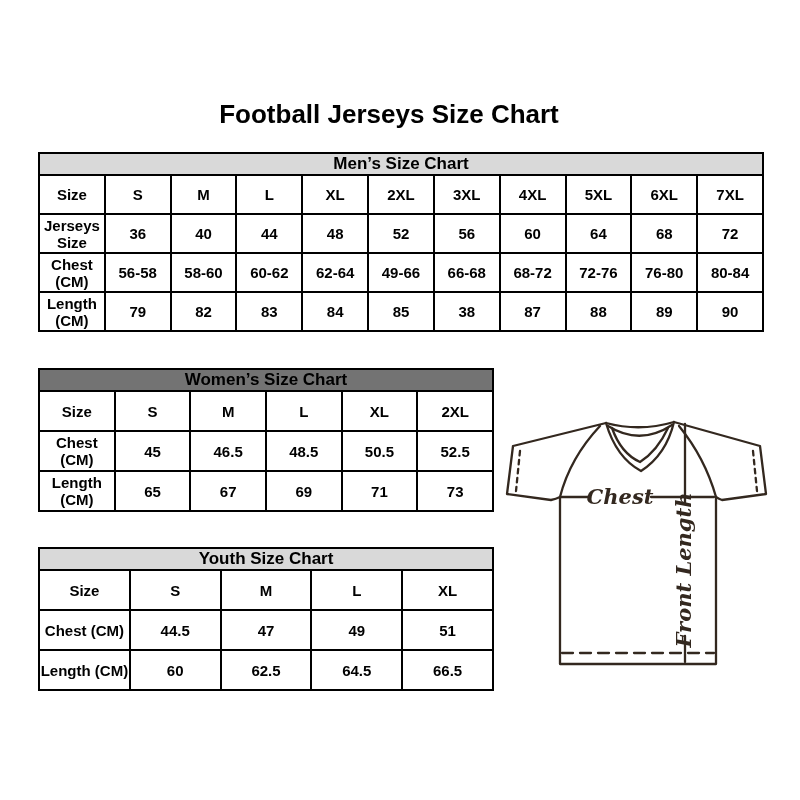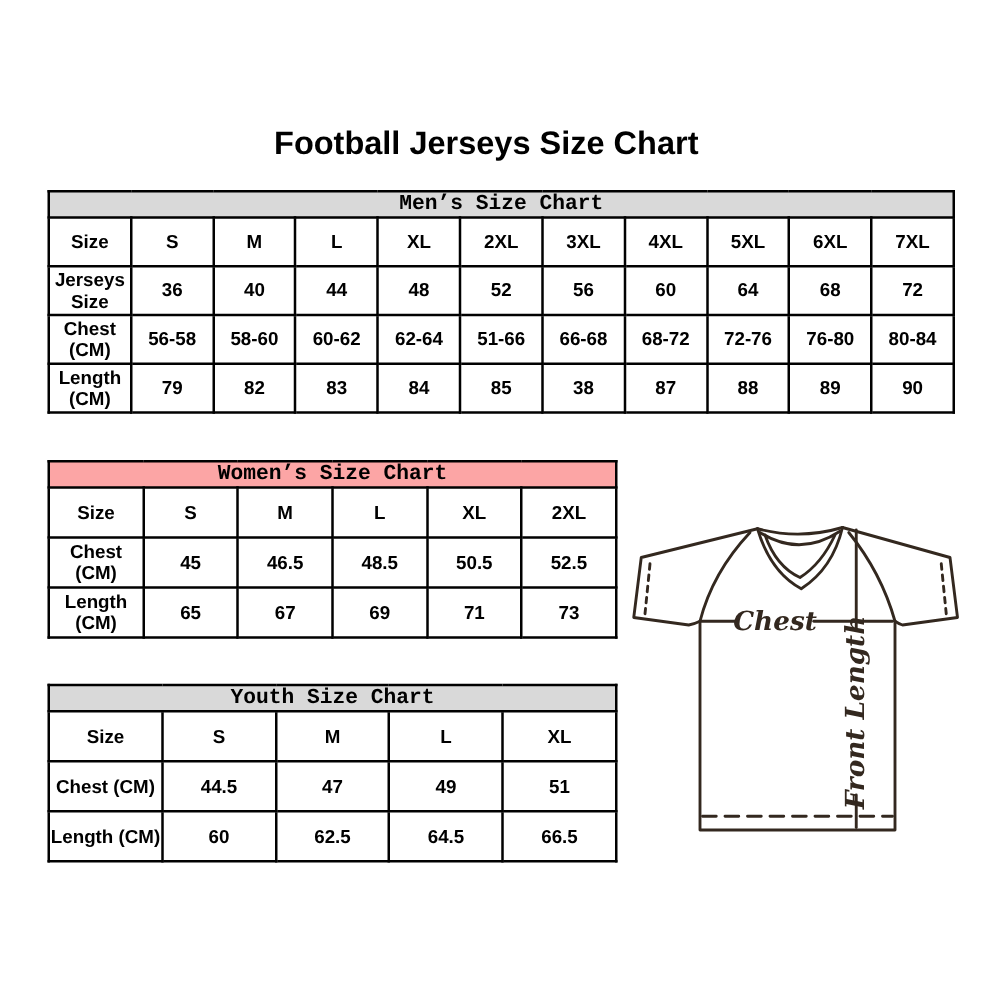--- a/index.html
+++ b/index.html
@@ -16,21 +16,21 @@
   }
 
   table.size-table {
     position:absolute; border-collapse:collapse; table-layout:fixed;
     background:#ffffff; border:2px solid #000;
   }
   .size-table th, .size-table td {
     border:2px solid #000; text-align:center; vertical-align:middle;
     font-weight:bold; color:#000; padding:0;
   }
-  .size-table th.table-title { font-size:17px; height:20px;font-family:Liberation Mono, monospace; }
+  .size-table th.table-title { font-size:17px; height:20px; }
   .size-table td { font-size:15px; background:#ffffff; }
 
   #mens-table   { left:38px; top:152px; width:726px; }
   #mens-table td { height:39px; }
   #mens-table td.row-label { width:110px; }
 
   #womens-table { left:38px; top:368px; width:456px; }
   #womens-table td { height:40px; }
   #womens-table td.row-label { width:114px; }
 
@@ -82,21 +82,21 @@
           <td class="value-cell">64</td>
           <td class="value-cell">68</td>
           <td class="value-cell">72</td>
         </tr>
         <tr>
           <td class="row-label">Chest (CM)</td>
           <td class="value-cell">56-58</td>
           <td class="value-cell">58-60</td>
           <td class="value-cell">60-62</td>
           <td class="value-cell">62-64</td>
-          <td class="value-cell">51-66</td>
+          <td class="value-cell">49-66</td>
           <td class="value-cell">66-68</td>
           <td class="value-cell">68-72</td>
           <td class="value-cell">72-76</td>
           <td class="value-cell">76-80</td>
           <td class="value-cell">80-84</td>
         </tr>
         <tr>
           <td class="row-label">Length (CM)</td>
           <td class="value-cell">79</td>
           <td class="value-cell">82</td>
@@ -108,21 +108,21 @@
           <td class="value-cell">88</td>
           <td class="value-cell">89</td>
           <td class="value-cell">90</td>
         </tr>
       </tbody>
     </table>
 
   <table id="womens-table" class="size-table">
       <thead>
         <tr>
-          <th colspan="6" class="table-title" style="background: #fca5a5;">Women’s Size Chart</th>
+          <th colspan="6" class="table-title" style="background: #737373;">Women’s Size Chart</th>
         </tr>
       </thead>
       <tbody>
         <tr>
           <td class="row-label">Size</td>
           <td class="value-cell">S</td>
           <td class="value-cell">M</td>
           <td class="value-cell">L</td>
           <td class="value-cell">XL</td>
           <td class="value-cell">2XL</td>

